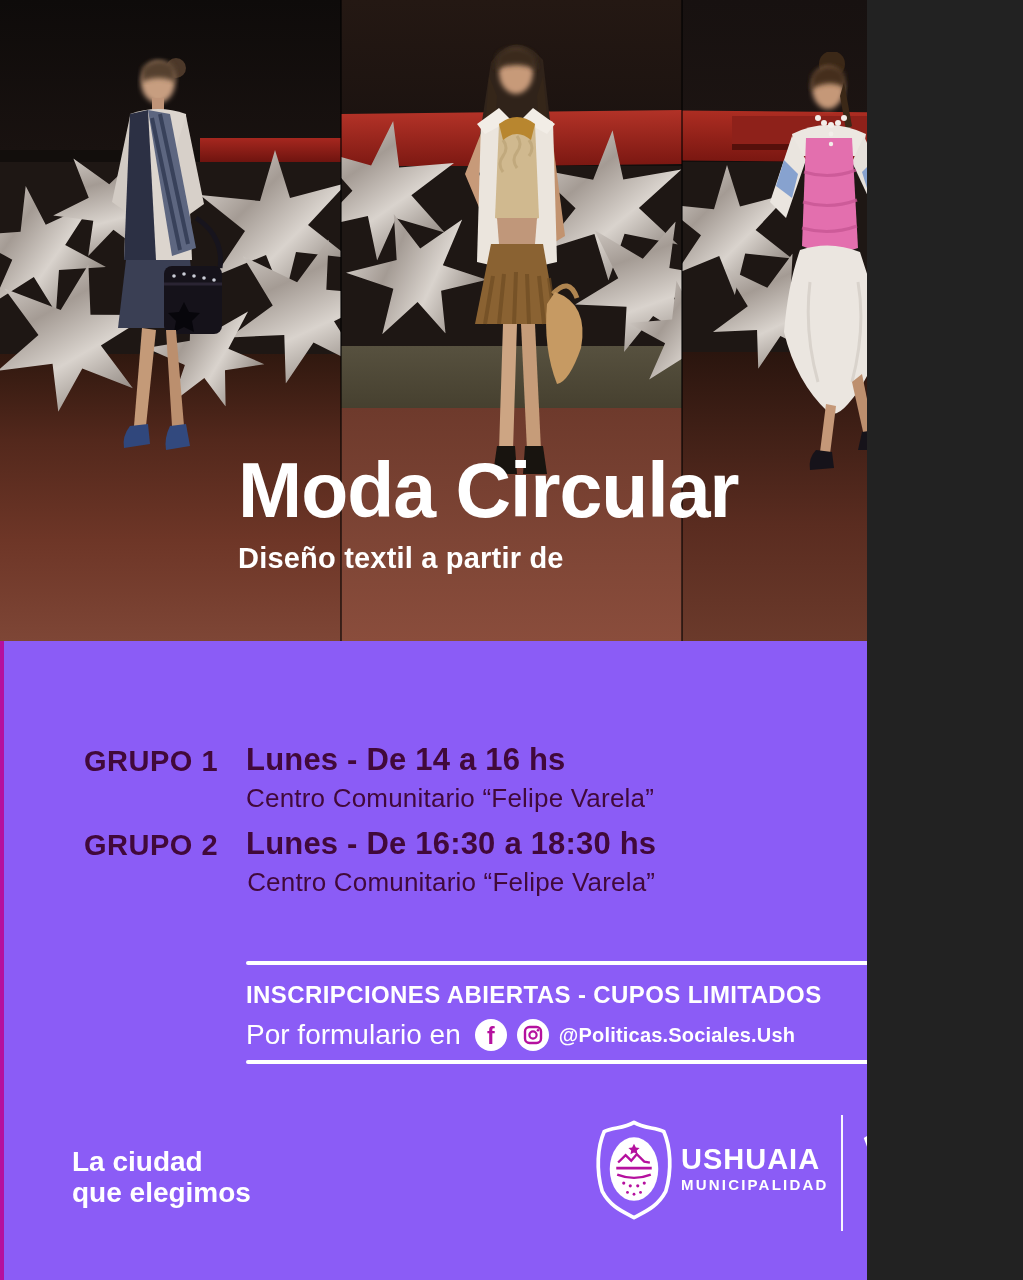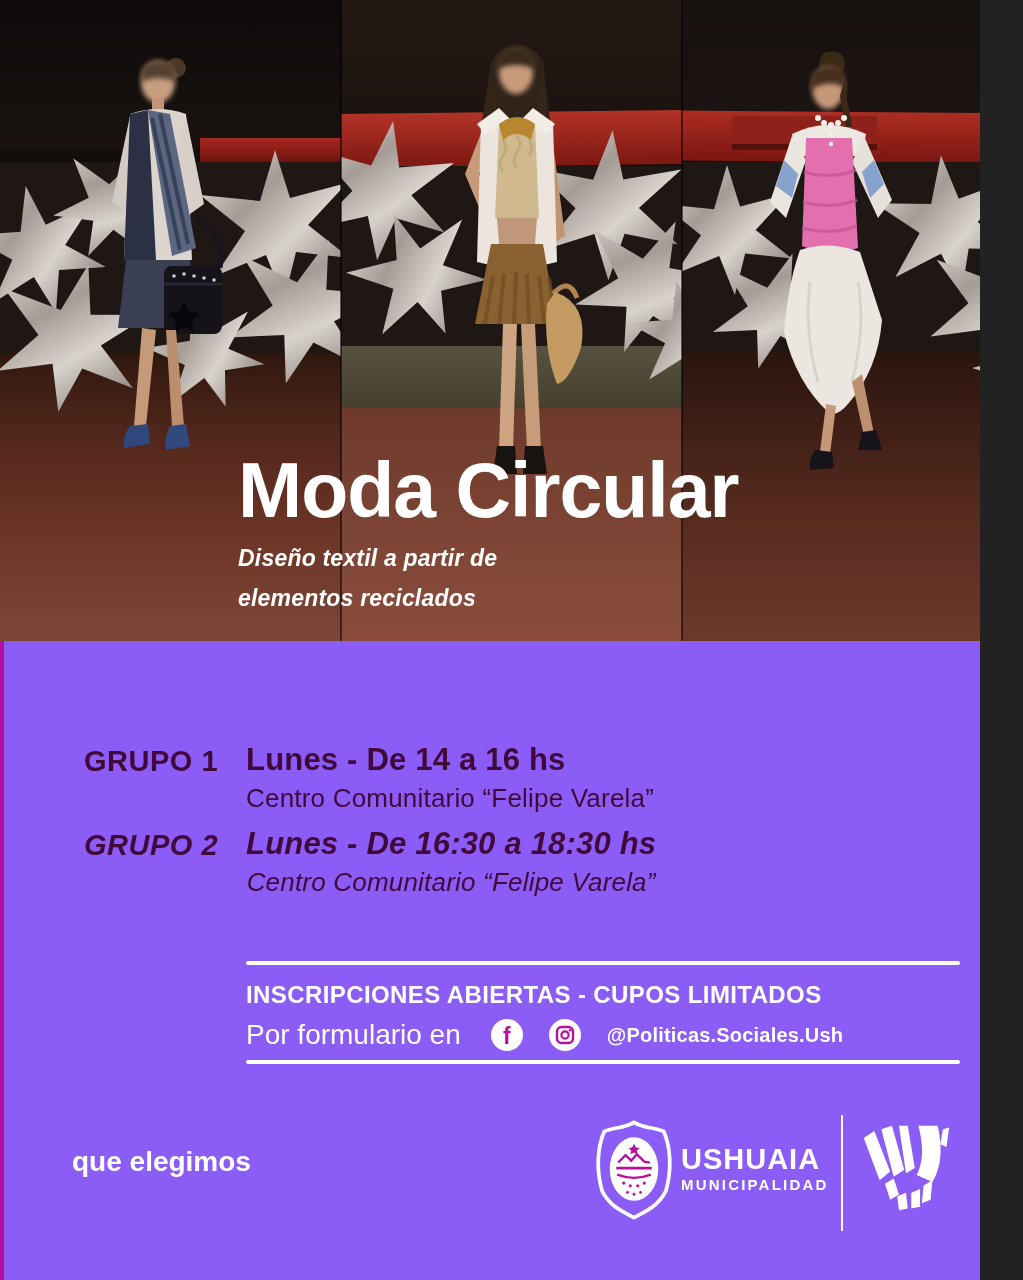--- a/index.html
+++ b/index.html
@@ -1,17 +1,17 @@
 <!DOCTYPE html>
 <html><head>
 <meta charset="utf-8">
 <style>
   html,body{margin:0;padding:0;background:#222;}
   .poster{
-    position:relative;width:980px;height:1280px;overflow:hidden;
+    position:relative;width:867px;height:1280px;overflow:hidden;
     font-family:"Liberation Sans", sans-serif;background:#b5109e;
   }
   
   .photo-section{position:absolute;left:0;top:0;width:1023px;height:641px;background:#120e0c;}
   .panel{position:absolute;top:0;width:341px;height:641px;overflow:hidden;}
   .panel-1{left:0;} .panel-2{left:341px;} .panel-3{left:682px;}
   .backdrop{position:absolute;left:0;right:0;top:0;}
   .p1-backdrop{height:150px;background:linear-gradient(180deg,#0e0b0a,#191210);}
   .p2-backdrop{height:120px;background:linear-gradient(180deg,#241813,#1c1310);}
   .p3-backdrop{height:120px;background:linear-gradient(180deg,#171110,#1c1412);}
@@ -29,33 +29,33 @@
   .p2-floor{top:408px;background:linear-gradient(180deg,#6e3a2c,#8a4d3c);}
   .p3-floor{top:352px;background:linear-gradient(180deg,#2a150e,#5a2c20 60%,#6b3a2b);}
   .speaker{position:absolute;left:50px;top:116px;width:145px;height:28px;background:#8e211a;border-bottom:6px solid #55100b;}
   .seam{position:absolute;top:0;width:2px;height:641px;background:rgba(0,0,0,.55);z-index:6;}
   .seam-1{left:340px;} .seam-2{left:681px;}
   .star{position:absolute;z-index:3;}
   .model{position:absolute;z-index:4;}
   
   .title-block{position:absolute;left:238px;top:452px;z-index:8;color:#fff;}
   .title-main{font-size:77px;font-weight:700;line-height:1;letter-spacing:-1px;margin:0;}
-  .title-sub{font-size:23px;font-weight:700;line-height:40px;letter-spacing:0.2px;margin-top:9px;font-style:italic;}
+  .title-sub{font-size:29px;font-weight:700;line-height:40px;letter-spacing:0.2px;margin-top:9px;}
   .title-sub div{margin:0;}
   
   .info-section{position:absolute;left:4px;top:641px;width:1023px;height:639px;background:#8b5cf6;}
   .sched-row{position:absolute;left:80px;display:flex;color:#41093a;}
-  .sched-row-1{top:101px;} .sched-row-2{top:185px;font-style:italic;}
+  .sched-row-1{top:101px;} .sched-row-2{top:185px;}
   .group-label{width:162px;font-size:29px;font-weight:700;letter-spacing:.5px;padding-top:3px;}
   .group-time{font-size:31px;font-weight:700;letter-spacing:.2px;}
   .group-venue{font-size:26px;font-weight:400;margin-top:5px;letter-spacing:.2px;text-align:center;}
   .rule{position:absolute;left:242px;width:714px;height:4px;background:#ffffff;border-radius:2px;}
   .rule-top{top:320px;} .rule-bottom{top:419px;}
   .headline{position:absolute;left:242px;top:340px;color:#fff;font-size:24px;font-weight:700;letter-spacing:.4px;}
-  .lead-row{position:absolute;left:242px;top:378px;display:flex;align-items:center;gap:26px;color:#fff;}
+  .lead-row{position:absolute;left:242px;top:378px;display:flex;align-items:center;gap:10px;color:#fff;}
   .lead-text{font-size:28px;font-weight:400;margin-right:4px;}
   .social-circle{width:32px;height:32px;border-radius:50%;background:#fff;display:flex;align-items:center;justify-content:center;}
   .fb-glyph{color:#b5109e;font-size:23px;font-weight:700;line-height:1;transform:translateY(1px);}
   .handle{font-size:20px;font-weight:700;letter-spacing:.2px;}
   .slogan{position:absolute;left:68px;top:505px;color:#fff;font-size:28px;font-weight:700;line-height:31px;}
   .shield{position:absolute;left:588px;top:478px;}
   .org-name{position:absolute;left:677px;top:502px;color:#fff;font-size:29px;font-weight:700;letter-spacing:1px;text-align:right;}
   .org-sub{position:absolute;left:677px;top:535px;color:#fff;font-size:15px;font-weight:700;letter-spacing:2.2px;}
   .v-divider{position:absolute;left:837px;top:474px;width:2px;height:116px;background:rgba(255,255,255,.95);}
   .u-logo{position:absolute;left:858px;top:484px;}
@@ -235,21 +235,20 @@
     </div>
 
     <div class="seam seam-1"></div>
     <div class="seam seam-2"></div>
   </div>
 
   <div class="title-block">
     <h1 class="title-main">Moda Circular</h1>
     <div class="title-sub">
       <div>Diseño textil a partir de</div>
-      <div>elementos reciclados</div>
     </div>
   </div>
 
   <div class="info-section">
 
     <div class="sched-row sched-row-1">
       <div class="group-label">GRUPO 1</div>
       <div>
         <div class="group-time">Lunes - De 14 a 16 hs</div>
         <div class="group-venue">Centro Comunitario “Felipe Varela”</div>
@@ -279,20 +278,21 @@
           <circle cx="11" cy="11" r="3.6" fill="none" stroke="#b5109e" stroke-width="2.2"></circle>
           <circle cx="16" cy="6.2" r="1.3" fill="#b5109e"></circle>
         </svg>
       </span>
       <span class="handle">@Politicas.Sociales.Ush</span>
     </div>
 
     <div class="rule rule-bottom"></div>
 
     <div class="slogan">
+      <div>La ciudad</div>
       <div>que elegimos</div>
     </div>
 
     <svg class="shield" width="84" height="102" viewBox="0 0 90 108">
       <path d="M45 3 C56 10 68 8 77 13 C84 29 86 54 79 77 C70 94 56 99 45 105 C34 99 20 94 11 77 C4 54 6 29 13 13 C22 8 34 10 45 3 Z" fill="none" stroke="#ffffff" stroke-width="4" stroke-linejoin="round"></path>
       <ellipse cx="45" cy="53" rx="26" ry="34" fill="#ffffff"></ellipse>
       <g fill="#b5109e" stroke="#b5109e">
         <path d="M45 26 l2 4 4 .4 -3 2.8 .8 4 -3.8 -2 -3.8 2 .8 -4 -3 -2.8 4 -.4 Z" stroke="none"></path>
         <path d="M28 46 L36 38 L42 44 L48 37 L56 45 L62 46" fill="none" stroke-width="2.5"></path>
         <path d="M26 52 L64 52" fill="none" stroke-width="3"></path>

